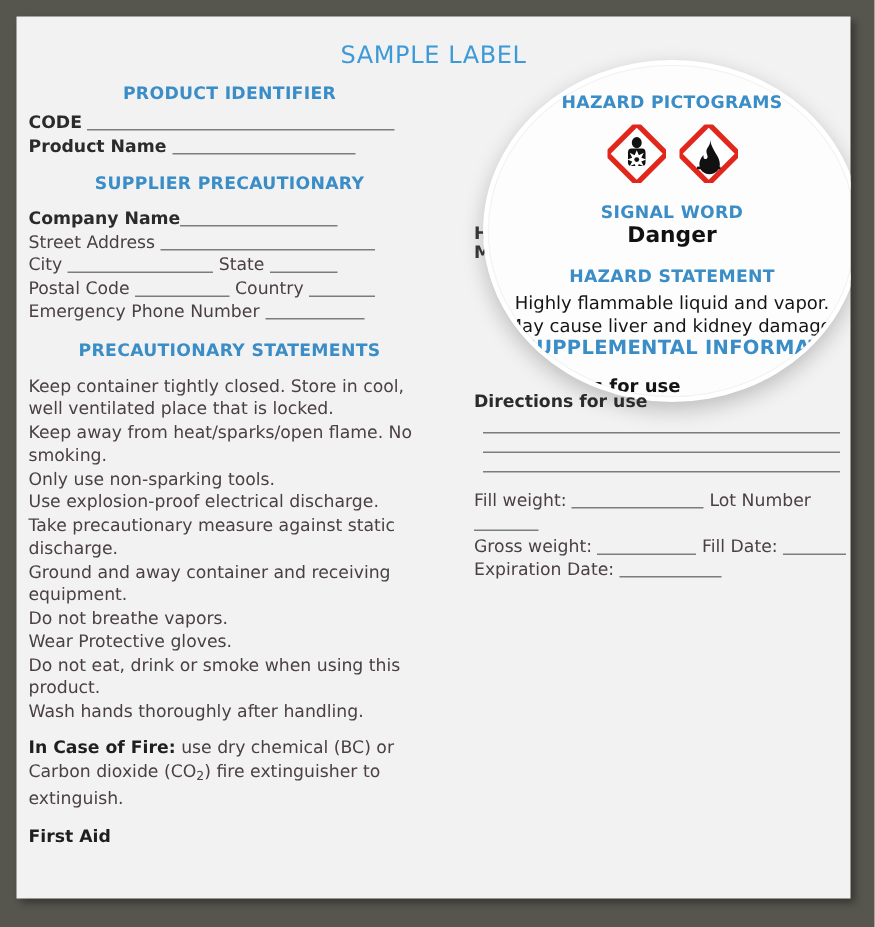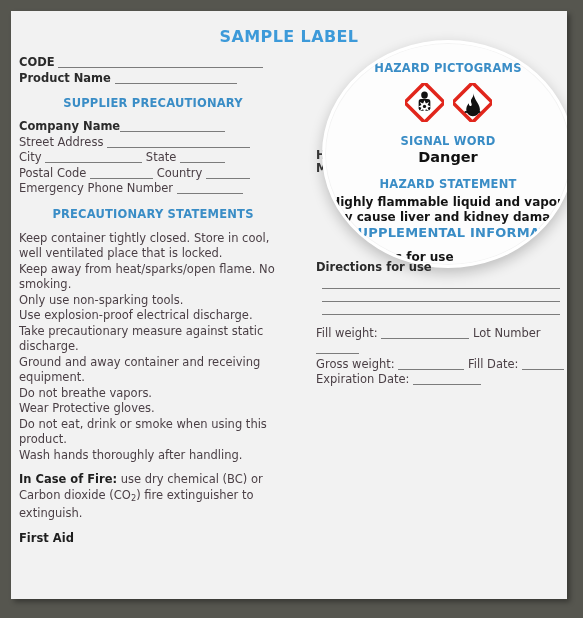--- a/index.html
+++ b/index.html
@@ -18,21 +18,21 @@
     width:556px;height:588px;
     background:#f2f2f2;
     box-shadow:3px 3px 5px rgba(0,0,0,.35);
     overflow:hidden;
   }
   
   #title{
     position:absolute;left:0;top:16px;width:556px;
     text-align:center;
     color:#3d9ad9;
-    font-size:16px;font-weight:bold;
+    font-size:16px;font-weight:normal;
     letter-spacing:.4px;
   }
   
   .sec-head{
     color:#3a8dc6;
     font-weight:bold;
     font-size:11.5px;
     text-align:center;
     letter-spacing:.2px;
   }
@@ -112,38 +112,39 @@
   #pictos{
     margin-top:8px;
     display:flex;justify-content:center;gap:9px;
   }
   .picto{width:39px;height:39px;position:relative;}
   #signal-word{
     font-size:14.5px;font-weight:bold;color:#111;
     margin-top:1px;
   }
   .lens-stmt{
-    font-size:12px;font-weight:bold;color:#141414;
+    font-size:12px;font-weight:normal;color:#141414;
     line-height:15px;white-space:nowrap;
   }
   .lens-dir{
     font-size:12px;font-weight:bold;color:#141414;
     text-align:left;margin-left:8px;
   }
   .sub{font-size:.72em;vertical-align:-.25em;}
 </style>
 </head>
 <body>
 
 <div id="frame">
 
   <div id="title">SAMPLE LABEL</div>
 
   <div id="left-col">
 
+    <div class="sec-head">PRODUCT IDENTIFIER</div>
 
     <div class="fld">
       <b>CODE</b>
       <span class="ul" style="width:205px"></span>
     </div>
     <div class="fld">
       <b>Product Name</b>
       <span class="ul" style="width:122px"></span>
     </div>
 

